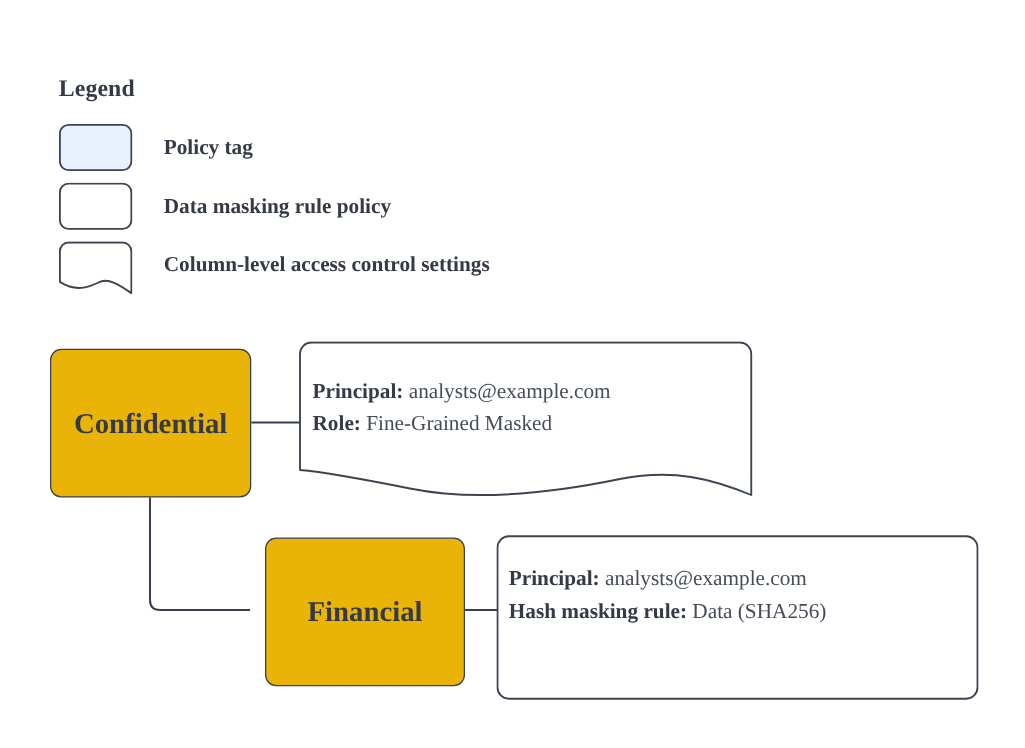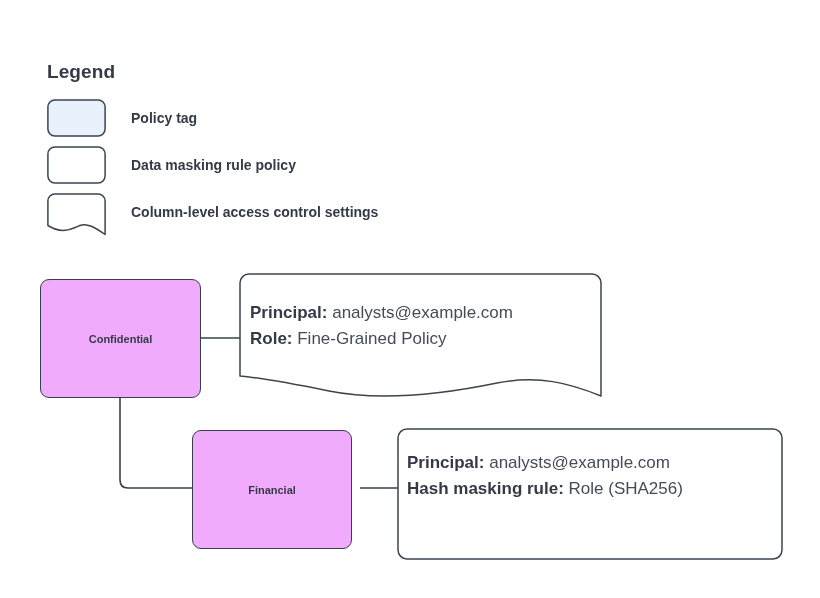--- a/index.html
+++ b/index.html
@@ -11,20 +11,21 @@
     height: 598px;
     background: #ffffff;
     font-family: "Liberation Sans", sans-serif;
     overflow: hidden;
   }
   #canvas {
     position: relative;
     width: 683px;
     height: 598px;
     background: #ffffff;
+    font-family: Liberation Serif, serif;
   }
 
   
   #legend-title {
     position: absolute;
     left: 47px;
     top: 61px;
     font-size: 19px;
     font-weight: bold;
     color: #343a46;
@@ -42,49 +43,49 @@
     top: 0;
     width: 59px;
     height: 38px;
   }
   .legend-label {
     position: absolute;
     left: 84px;
     top: 0;
     height: 38px;
     line-height: 38px;
-    font-size: 14px;
+    font-size: 17px;
     font-weight: bold;
     color: #343a46;
     white-space: nowrap;
   }
 
   
   .node {
     position: absolute;
     box-sizing: border-box;
-    background: #f0abfc;
+    background: #eab308;
     border: 1.6px solid #36404e;
     border-radius: 9px;
     display: flex;
     align-items: center;
     justify-content: center;
-    font-size: 11px;
+    font-size: 23px;
     font-weight: bold;
     color: #343a46;
     white-space: nowrap;
   }
   #node-confidential {
     left: 40px;
     top: 279px;
     width: 161px;
     height: 119px;
   }
   #node-financial {
-    left: 192px;
+    left: 212px;
     top: 430px;
     width: 160px;
     height: 119px;
   }
 
   
   .callout {
     position: absolute;
   }
   .callout-text {
@@ -195,34 +196,34 @@
                C200,122 140,128 90,118
                C55,111 25,105 1,103 Z" fill="#ffffff" stroke="#3c4450" stroke-width="1.5" stroke-linejoin="round"></path>
     </svg>
     <div class="callout-text">
       <div>
         <span class="k">Principal:</span>
         <span class="v">analysts@example.com</span>
       </div>
       <div>
         <span class="k">Role:</span>
-        <span class="v">Fine-Grained Policy</span>
+        <span class="v">Fine-Grained Masked</span>
       </div>
     </div>
   </div>
 
   <div class="callout" id="callout-financial">
     <svg width="386" height="132" viewBox="0 0 386 132" xmlns="http://www.w3.org/2000/svg">
       <rect x="1" y="1" width="384" height="130" rx="9" ry="9" fill="#ffffff" stroke="#3c4450" stroke-width="1.5"></rect>
     </svg>
     <div class="callout-text">
       <div>
         <span class="k">Principal:</span>
         <span class="v">analysts@example.com</span>
       </div>
       <div>
         <span class="k">Hash masking rule:</span>
-        <span class="v">Role (SHA256)</span>
+        <span class="v">Data (SHA256)</span>
       </div>
     </div>
   </div>
 
 </div>
 
 </body></html>

